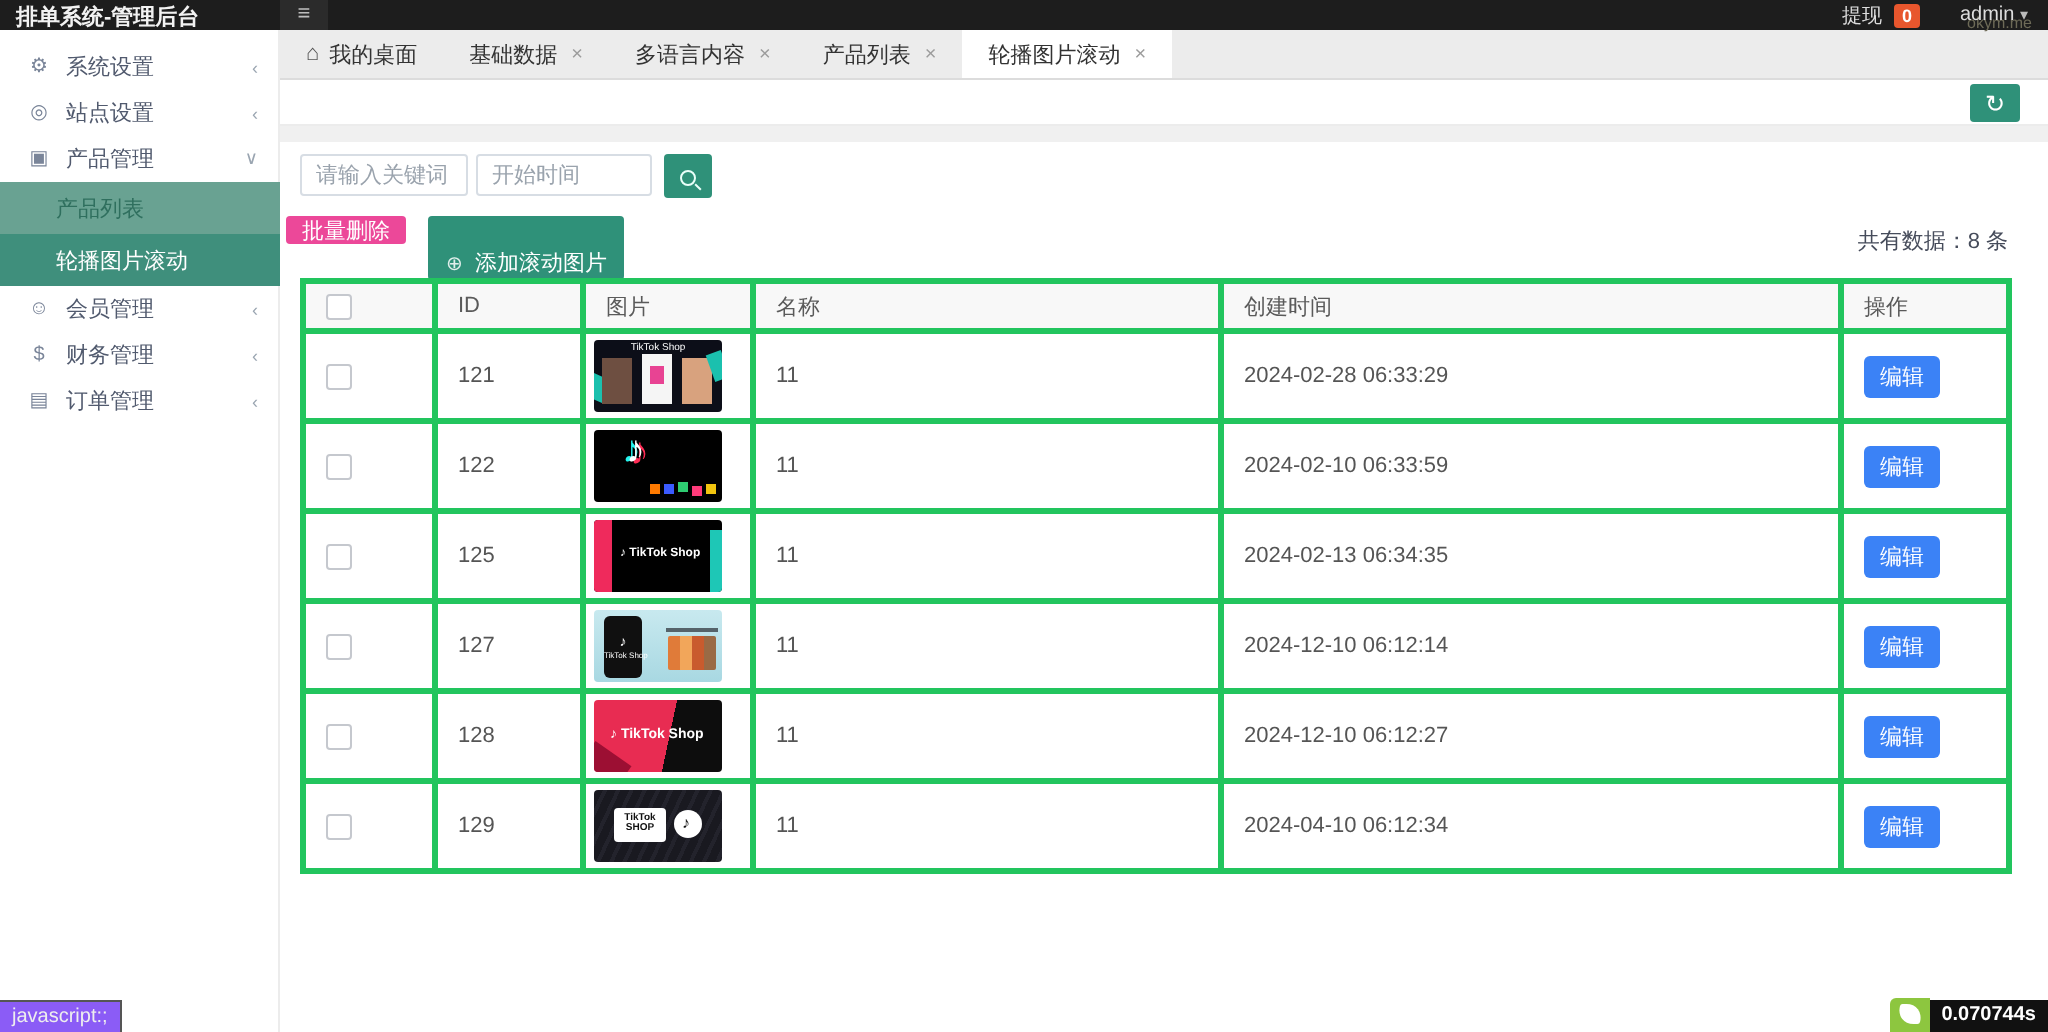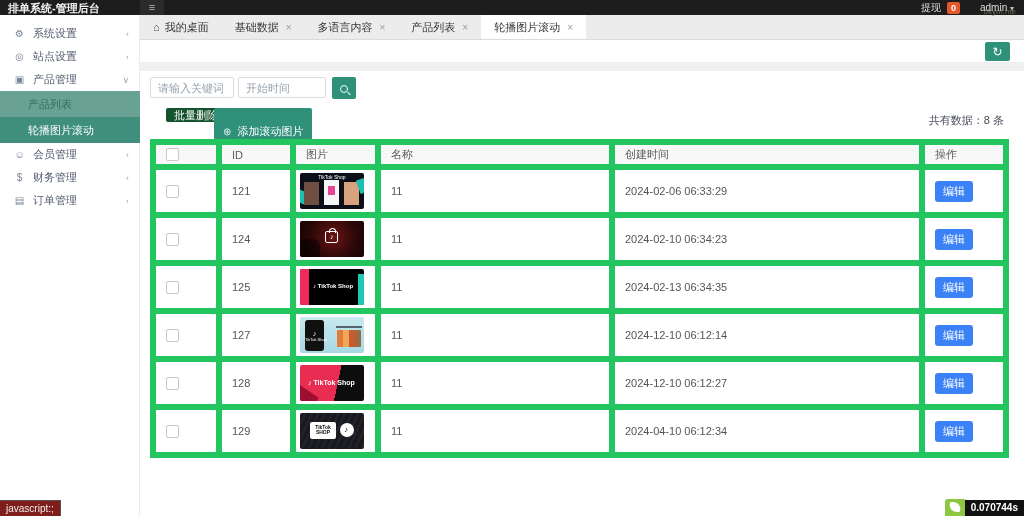--- a/index.html
+++ b/index.html
@@ -48,30 +48,30 @@
   .inp{position:absolute;height:21px;border:1px solid #d7dde4;border-radius:2px;font-size:11px;
     padding:0 7px;color:#555;outline:none;background:#fff;}
   .inp::placeholder{color:#9aa3ad;}
   #kw{left:10px;top:6px;width:84px;}
   #date{left:98px;top:6px;width:88px;}
   .search-btn{position:absolute;left:192px;top:6px;width:24px;height:22px;background:#2f9179;
     border:none;border-radius:2px;cursor:pointer;}
   .mag{display:inline-block;width:8px;height:8px;border:1px solid #eafff9;border-radius:50%;position:relative;}
   .mag::after{content:"";position:absolute;width:4px;height:1px;background:#eafff9;
     transform:rotate(45deg);right:-4px;bottom:-2px;}
-  .btn-del{position:absolute;left:26px;top:37px;height:14px;padding:0 8px;background:#14532d;
+  .btn-del{position:absolute;left:3px;top:37px;height:14px;padding:0 8px;background:#ec4899;
     color:#fff;border:none;border-radius:2px;font-size:11px;cursor:pointer;}
   .btn-add{position:absolute;left:74px;top:37px;height:22px;padding:16px 9px;background:#2f9179;
     color:#fff;border:none;border-radius:2px;font-size:11px;cursor:pointer;}
   .plus{font-size:10px;margin-right:3px;opacity:.85;}
   .total{position:absolute;right:20px;top:42px;font-size:11px;color:#464c5b;}
   
   .tbl{position:absolute;left:10px;top:68px;width:853px;border-collapse:collapse;
     table-layout:fixed;font-size:11px;color:#555;}
-  .tbl th,.tbl td{border:6px solid #22c55e;text-align:left;padding-left:10px;}
+  .tbl th,.tbl td{border:3px solid #22c55e;text-align:left;padding-left:10px;}
   .tbl th{background:#f8f8f8;height:25px;font-weight:normal;color:#5a5a5a;}
   .tbl td{height:42px;}
   .imgcell{padding:3px 0 3px 4px !important;}
   .cb{width:13px;height:13px;border:1px solid #c5c8ce;border-radius:2px;background:#fff;
     display:inline-block;vertical-align:middle;cursor:pointer;}
   .edit-btn{display:inline-block;background:#3b82f6;color:#fff;border:none;border-radius:3px;
     font-size:11px;padding:3px 8px;cursor:pointer;}
   
   .thumb{width:64px;height:36px;border-radius:2px;position:relative;overflow:hidden;background:#000;}
   .thumb i,.thumb .t{position:absolute;}
@@ -118,21 +118,21 @@
   .v128::before{content:"";position:absolute;left:-7px;bottom:-9px;width:22px;height:20px;background:#9c0f33;transform:rotate(35deg);}
   .v128 .t{left:8px;top:14px;font-size:7px;font-weight:bold;}
   .v128 .t::before{content:"♪ ";}
   .v129{background:repeating-linear-gradient(115deg,#191920 0 4px,#23232c 4px 6px);}
   .v129 .a{display:block;left:10px;top:9px;width:26px;height:17px;background:#fff;border-radius:2px;}
   .v129 .b{display:block;left:40px;top:10px;width:14px;height:14px;background:#fff;border-radius:50%;}
   .v129 .b::before{content:"♪";position:absolute;left:4px;top:2px;font-size:8px;color:#111;}
   .v129 .t{left:10px;top:12px;width:26px;text-align:center;color:#111;font-size:5px;
     font-weight:bold;line-height:5px;white-space:normal;}
   
-  .link-preview{position:absolute;left:0;bottom:0;background:#7f1d1d;color:#eee;font-size:10px;
+  .link-preview{position:absolute;left:0;bottom:0;background:#8b5cf6;color:#eee;font-size:10px;
     padding:2px 6px;z-index:9;border:1px solid #555;border-left:none;border-bottom:none;}
   .perf{position:absolute;right:0;bottom:0;display:flex;align-items:flex-end;z-index:9;}
   .perf-icon{width:20px;height:17px;background:#8dc63f;border-radius:3px 0 0 0;position:relative;}
   .perf-icon::after{content:"";position:absolute;left:4px;top:3px;width:12px;height:10px;
     background:#fff;border-radius:1px 9px 1px 9px;transform:skewX(-14deg);}
   .perf-time{background:#111;color:#fff;font-size:10px;font-weight:bold;padding:2px 6px;
     height:16px;line-height:12px;}
 </style>
 </head>
 <body>
@@ -259,35 +259,34 @@
       <td>121</td>
       <td class="imgcell">
         <div class="thumb v121">
           <i class="a"></i>
               <i class="b"></i>
               <i class="c"></i>
               <span class="t">TikTok Shop</span>
         </div>
       </td>
       <td>11</td>
-      <td>2024-02-06 06:33:29</td>
-      <td><button class="edit-btn">编辑</button></td>
-    </tr>
-        <tr>
-      <td><span class="cb"></span></td>
-      <td>124</td>
-      <td class="imgcell">
-        <div class="thumb v124">
-          <i class="a"></i>
-              <i class="b"></i>
+      <td>2024-02-28 06:33:29</td>
+      <td><button class="edit-btn">编辑</button></td>
+    </tr>
+        <tr>
+      <td><span class="cb"></span></td>
+      <td>122</td>
+      <td class="imgcell">
+        <div class="thumb v122">
+          <i class="a"></i>
               <span class="t"></span>
         </div>
       </td>
       <td>11</td>
-      <td>2024-02-10 06:34:23</td>
+      <td>2024-02-10 06:33:59</td>
       <td><button class="edit-btn">编辑</button></td>
     </tr>
         <tr>
       <td><span class="cb"></span></td>
       <td>125</td>
       <td class="imgcell">
         <div class="thumb v125">
           <i class="a"></i>
               <i class="b"></i>
               <span class="t">TikTok Shop</span>

